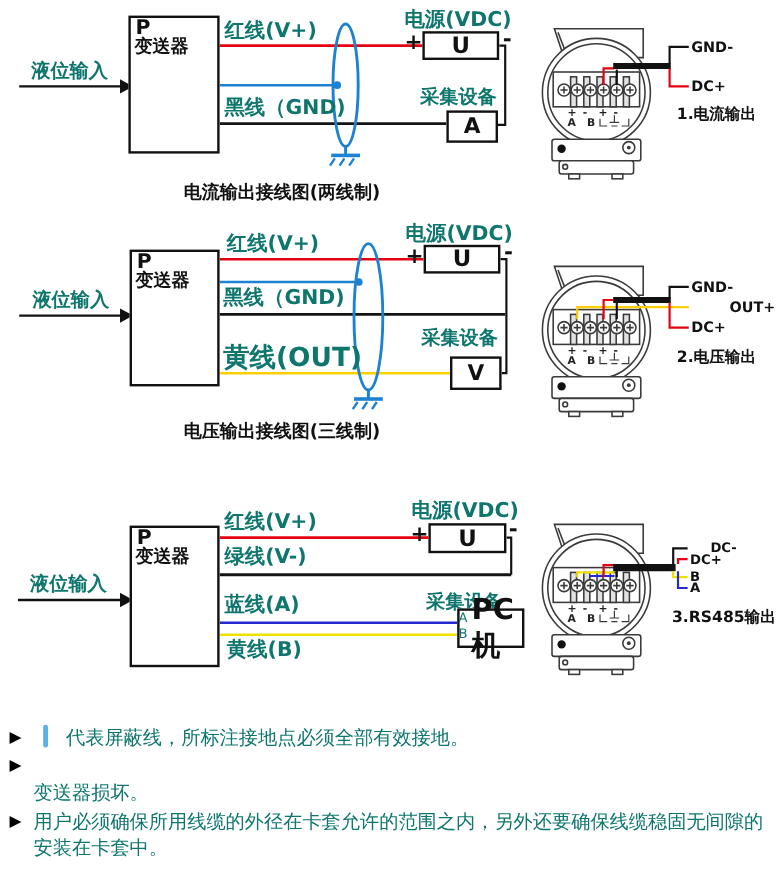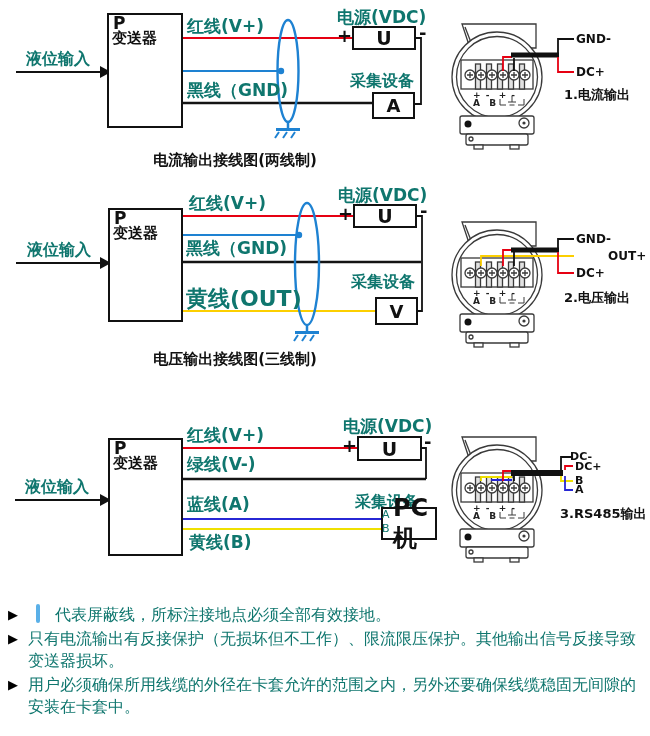--- a/index.html
+++ b/index.html
@@ -203,31 +203,30 @@
 <div class="lbl" style="left:343px;top:417px;font-size:17px;">电源(VDC)</div>
 <div class="sign" style="left:342px;top:437px;">+</div>
 <div class="box" style="left:357px;top:436px;width:65px;height:25px;font-size:19px;">U</div>
 <div class="sign" style="left:424px;top:433px;">-</div>
 <div class="lbl" style="left:355px;top:493px;font-size:16px;">采集设备</div>
 <div class="box" style="left:381px;top:507px;width:56px;height:33px;font-size:24px;padding-left:10px;">PC机</div>
 <div class="lbl" style="left:382px;top:509px;font-size:11px;font-weight:normal;">A</div>
 <div class="lbl" style="left:382px;top:523px;font-size:11px;font-weight:normal;">B</div>
 <div class="trow" style="left:473px;top:504px;">+ -  + -</div>
 <div class="trow" style="left:473px;top:512px;">A  B</div>
-<div class="outlbl sm" style="left:570px;top:451px;">DC-</div>
+<div class="outlbl sm" style="left:592px;top:451px;">DC-</div>
 <div class="outlbl sm" style="left:575px;top:461px;">DC+</div>
 <div class="outlbl sm" style="left:575px;top:475px;">B</div>
 <div class="outlbl sm" style="left:575px;top:484px;">A</div>
 <div class="conncap" style="left:560px;top:505px;">3.RS485输出</div>
 
 <div class="bullet" style="left:8px;top:608px;">▶</div>
 <div class="shieldbar" style="left:36px;top:604px;"></div>
 <div class="note" style="left:55px;top:605px;">代表屏蔽线，所标注接地点必须全部有效接地。</div>
 
 <div class="bullet" style="left:8px;top:632px;">▶</div>
-<div class="note" style="left:28px;top:629px;">只有电流输出有反接保护（无损坏但不工作）、限流限压保护。其他输出信号反接导致</div>
 <div class="note" style="left:28px;top:651px;">变送器损坏。</div>
 
 <div class="bullet" style="left:8px;top:678px;">▶</div>
 <div class="note" style="left:28px;top:697px;">安装在卡套中。</div>
 <div class="note" style="left:28px;top:675px;">用户必须确保所用线缆的外径在卡套允许的范围之内，另外还要确保线缆稳固无间隙的</div>
 
 </div>
 
 </body></html>

